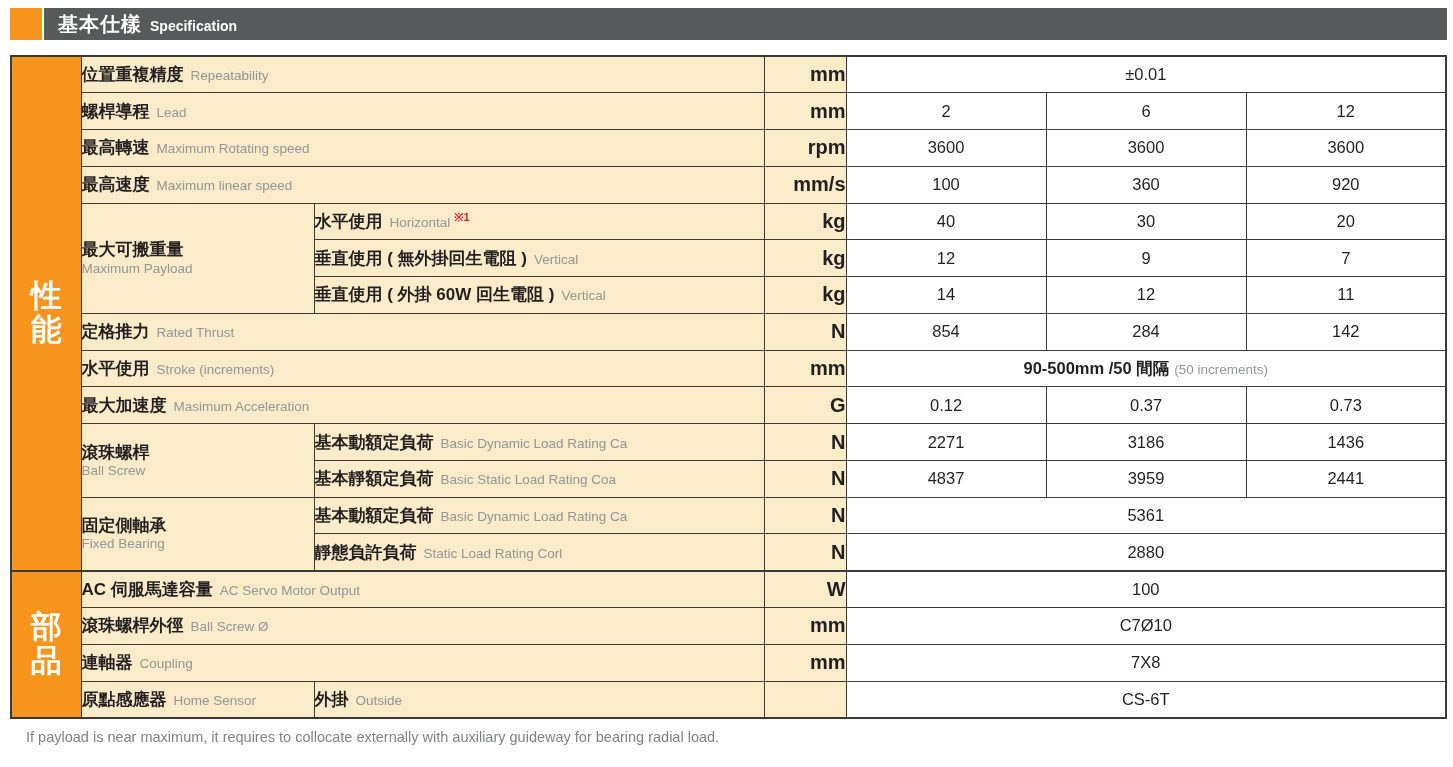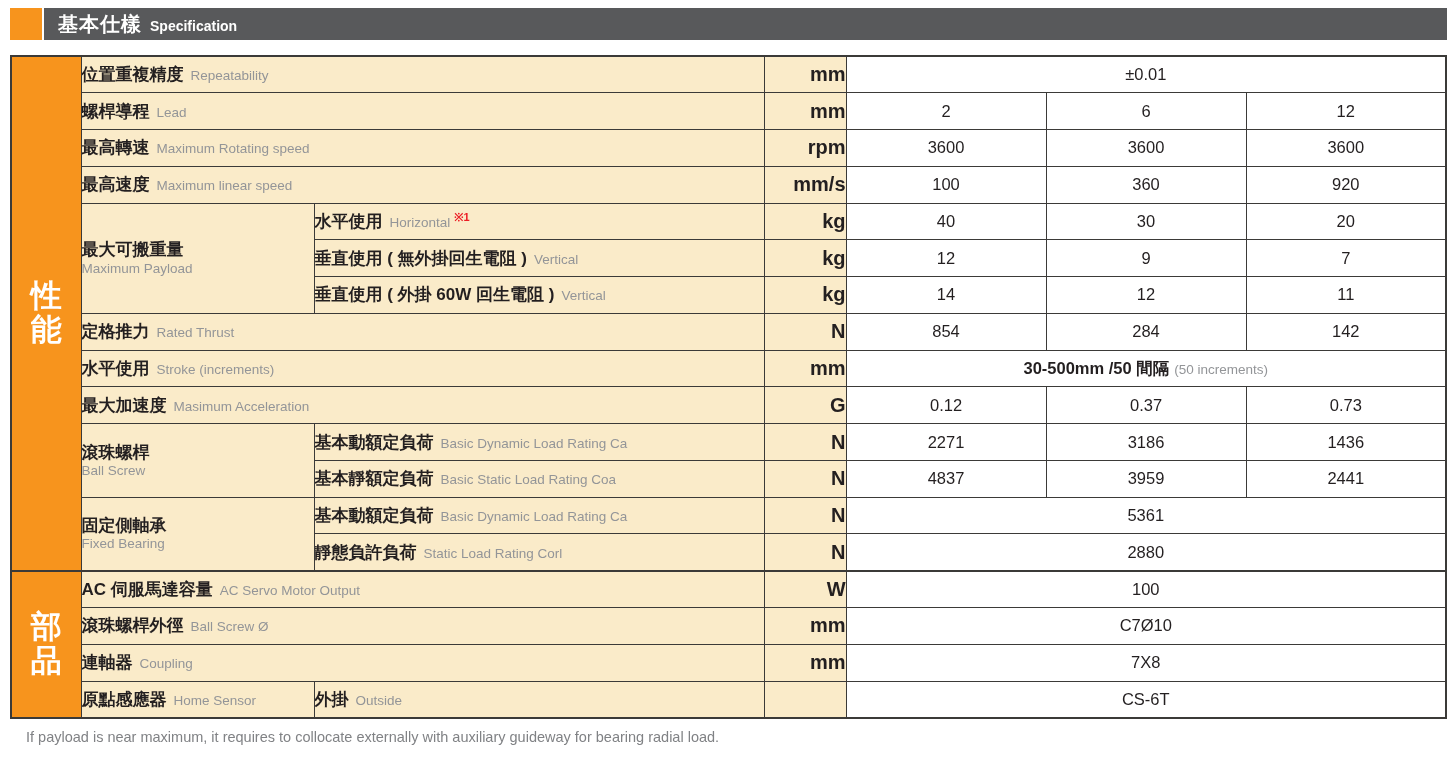--- a/index.html
+++ b/index.html
@@ -171,21 +171,21 @@
           <td class="value-cell">142</td>
         </tr>
         <tr>
           <td class="name-cell" colspan="2">
             <div class="nm">
               <span class="zh">水平使用</span>
               <span class="en">Stroke (increments)</span>
             </div>
           </td>
           <td class="unit-cell">mm</td>
-          <td class="value-cell" colspan="3"><span class="val-main">30-500mm /50 間隔</span><span class="val-sub">(50 increments)</span></td>
+          <td class="value-cell" colspan="3"><span class="val-main">90-500mm /50 間隔</span><span class="val-sub">(50 increments)</span></td>
         </tr>
         <tr>
           <td class="name-cell" colspan="2">
             <div class="nm">
               <span class="zh">最大加速度</span>
               <span class="en">Masimum Acceleration</span>
             </div>
           </td>
           <td class="unit-cell">G</td>
           <td class="value-cell">0.12</td>

